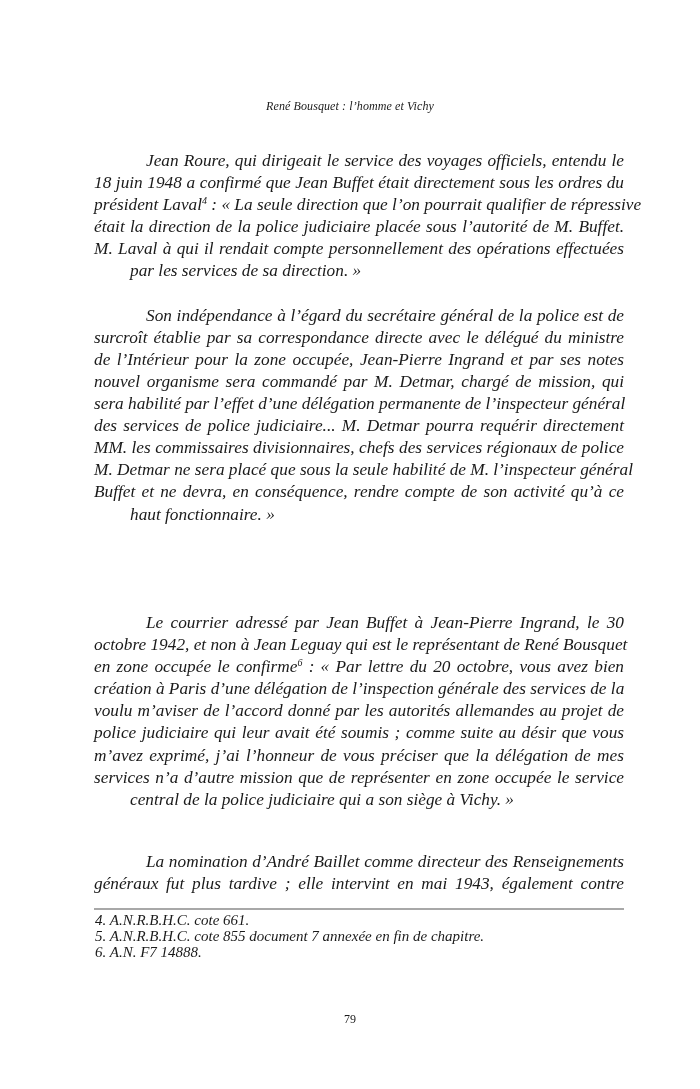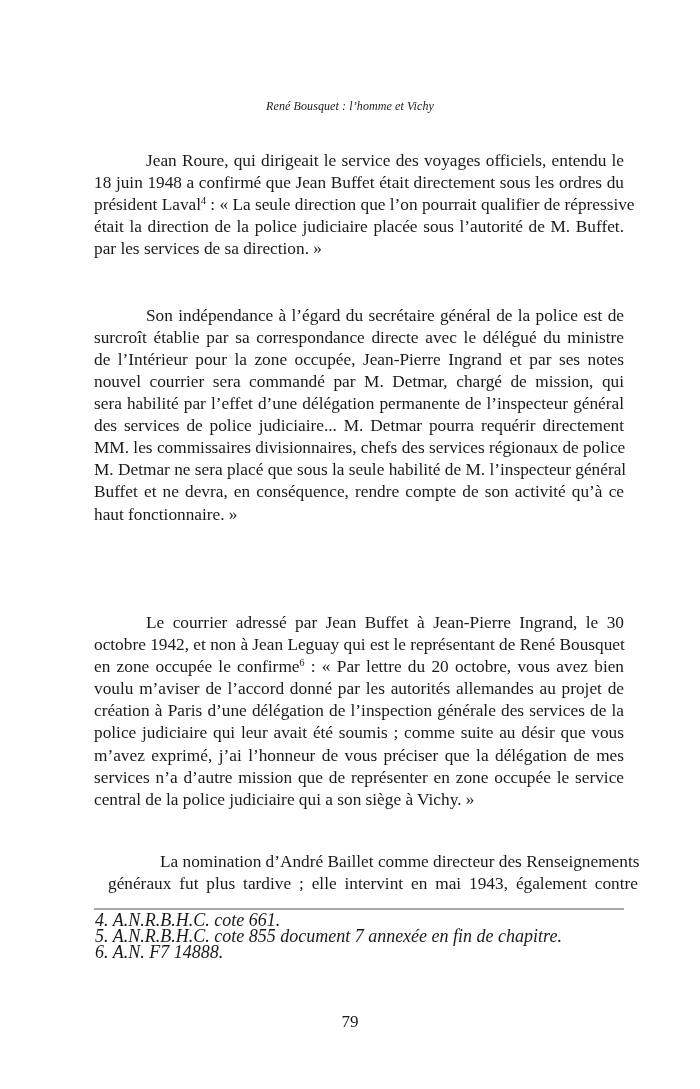--- a/index.html
+++ b/index.html
@@ -26,29 +26,31 @@
       letter-spacing: 0.1px;
       margin-top: 39px;
     }
     .text-block {
       position: absolute;
       left: 94px;
       width: 530px;
       font-size: 17.3px;
       line-height: 22.1px;
       text-align: justify;
+      font-style: italic;
     }
     .line {
       display: block;
       text-align: justify;
       text-align-last: justify;
       white-space: nowrap;
     }
     .line.last {
       text-align-last: left;
+      margin-left: 36px;
     }
     .line.first {
       padding-left: 52px;
     }
     sup {
       font-size: 10px;
       line-height: 0;
       vertical-align: super;
       position: relative;
       top: 1px;
@@ -60,72 +62,73 @@
       width: 530px;
       height: 2px;
       background: #a8a8a8;
     }
     .footnotes {
       position: absolute;
       top: 912px;
       left: 95px;
       width: 530px;
       font-style: italic;
-      font-size: 18px;
+      font-size: 15px;
       line-height: 16px;
     }
     .footnote { display: block; }
     .page-number {
       position: absolute;
       top: 1012px;
       left: 0;
       width: 700px;
       text-align: center;
-      font-size: 17px;
+      font-size: 12px;
     }
   </style>
 </head>
 <body>
 
 <div class="running-head">René Bousquet : l’homme et Vichy</div>
 
 <div class="text-block" style="top:150px;">
   <span class="line first">Jean Roure, qui dirigeait le service des voyages officiels, entendu le</span>
   <span class="line">18 juin 1948 a confirmé que Jean Buffet était directement sous les ordres du</span>
   <span class="line"><span>président Laval</span><sup>4</sup><span> : « La seule direction que l’on pourrait qualifier de répressive</span></span>
   <span class="line">était la direction de la police judiciaire placée sous l’autorité de M. Buffet.</span>
+  <span class="line">M. Laval à qui il rendait compte personnellement des opérations effectuées</span>
   <span class="line last">par les services de sa direction. »</span>
 </div>
 
 <div class="text-block" style="top:304.7px;">
   <span class="line first">Son indépendance à l’égard du secrétaire général de la police est de</span>
   <span class="line">surcroît établie par sa correspondance directe avec le délégué du ministre</span>
   <span class="line">de l’Intérieur pour la zone occupée, Jean-Pierre Ingrand et par ses notes</span>
-  <span class="line">nouvel courrier sera commandé par M. Detmar, chargé de mission, qui</span>
+  <span class="line">nouvel organisme sera commandé par M. Detmar, chargé de mission, qui</span>
   <span class="line">sera habilité par l’effet d’une délégation permanente de l’inspecteur général</span>
   <span class="line">des services de police judiciaire... M. Detmar pourra requérir directement</span>
   <span class="line">MM. les commissaires divisionnaires, chefs des services régionaux de police</span>
   <span class="line">M. Detmar ne sera placé que sous la seule habilité de M. l’inspecteur général</span>
   <span class="line">Buffet et ne devra, en conséquence, rendre compte de son activité qu’à ce</span>
   <span class="line last">haut fonctionnaire. »</span>
 </div>
 
 <div class="text-block" style="top:612px;">
   <span class="line first">Le courrier adressé par Jean Buffet à Jean-Pierre Ingrand, le 30</span>
   <span class="line">octobre 1942, et non à Jean Leguay qui est le représentant de René Bousquet</span>
   <span class="line"><span>en zone occupée le confirme</span><sup>6</sup><span> : «  Par lettre du 20 octobre, vous avez bien</span></span>
+  <span class="line">création à Paris d’une délégation de l’inspection générale des services de la</span>
   <span class="line">voulu m’aviser de l’accord donné par les autorités allemandes au projet de</span>
-  <span class="line">création à Paris d’une délégation de l’inspection générale des services de la</span>
   <span class="line">police judiciaire qui leur avait été soumis ; comme suite au désir que vous</span>
   <span class="line">m’avez exprimé, j’ai l’honneur de vous préciser que la délégation de mes</span>
   <span class="line">services n’a d’autre mission que de représenter en zone occupée le service</span>
   <span class="line last">central de la police judiciaire qui a son siège à Vichy. »</span>
 </div>
 
-<div class="text-block" style="top:851px;margin-left:14px;">
+<div class="text-block" style="top:851px;">
   <span class="line first">La nomination d’André Baillet comme directeur des Renseignements</span>
   <span class="line">généraux fut plus tardive ; elle intervint en mai 1943, également contre</span>
 </div>
 
 <div class="footnote-rule"></div>
 
 <div class="footnotes">
   <span class="footnote">4. A.N.R.B.H.C. cote 661.</span>
   <span class="footnote">5. A.N.R.B.H.C. cote 855 document 7 annexée en fin de chapitre.</span>
   <span class="footnote">6. A.N. F7 14888.</span>

